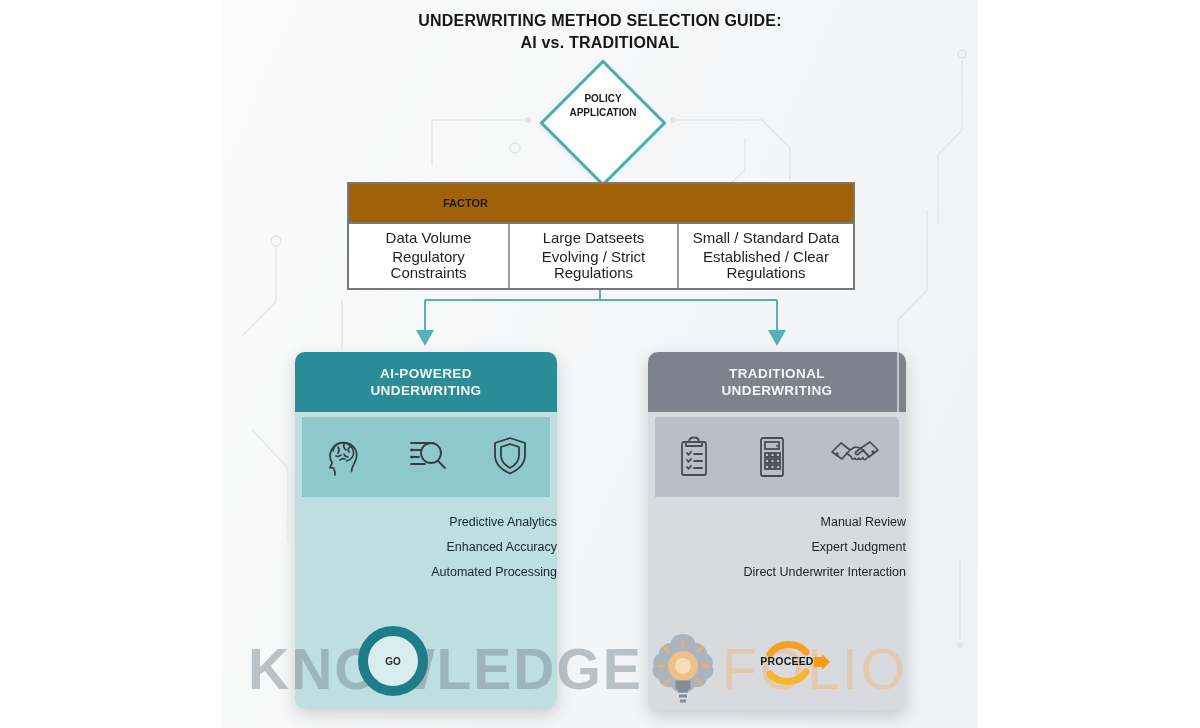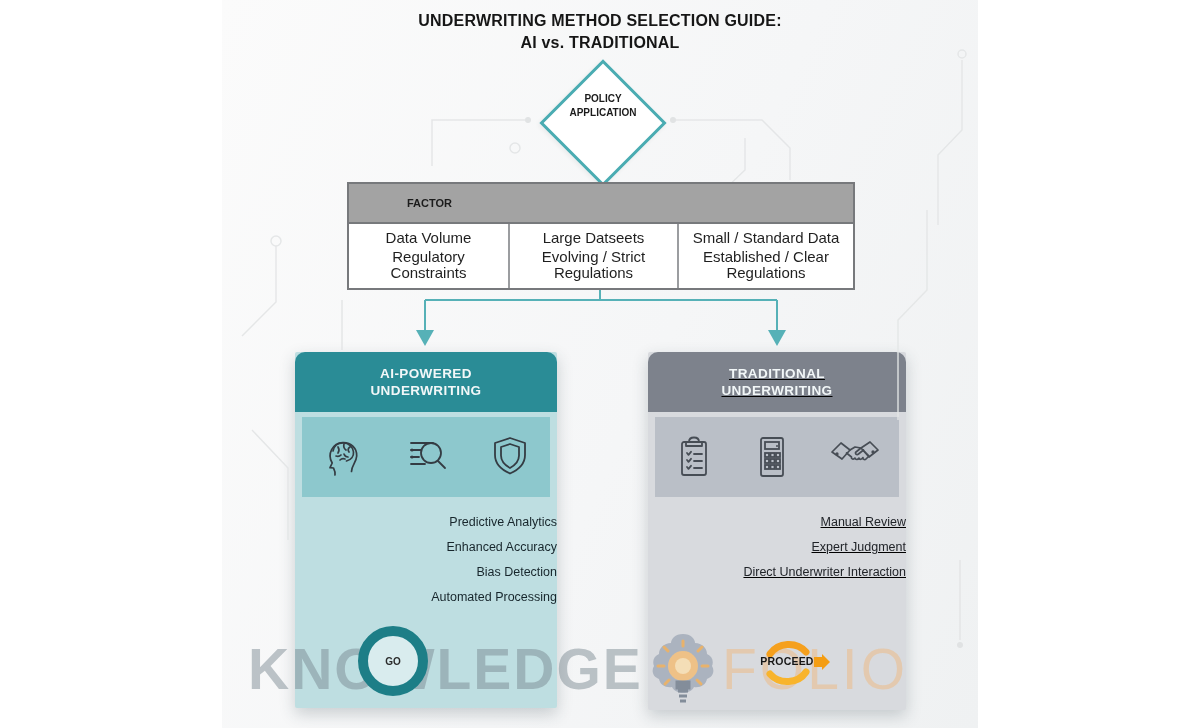--- a/index.html
+++ b/index.html
@@ -19,35 +19,35 @@
   
   #diamond-shape{position:absolute;left:336px;top:78px;width:84px;height:84px;background:#ffffff;
     border:3px solid #4aacb2;transform:rotate(45deg);z-index:4;box-shadow:0 2px 5px rgba(0,0,0,.06);}
   #diamond-label{position:absolute;left:306px;top:92px;width:150px;text-align:center;z-index:5;
     font-size:10px;font-weight:700;color:#1b1b1b;line-height:14px;}
 
   
   #factor-table{position:absolute;left:125px;top:182px;width:508px;z-index:5;
     border:2px solid #77797c;background:#fff;box-sizing:border-box;}
   .t-row{display:grid;grid-template-columns:161px 169px 174px;}
-  .t-head{background:#a3a3a3;border-bottom:2px solid #77797c;}
+  .t-head{background:#a16207;border-bottom:2px solid #77797c;padding-left:36px;}
   .th-cell{height:38px;display:flex;align-items:center;justify-content:center;text-align:center;
     font-size:11px;font-weight:700;color:#1c1c1c;line-height:13px;border-right:2px solid #77797c;}
   .th-cell:last-child,.td-cell:last-child{border-right:none;}
   .td-cell{height:64px;display:flex;flex-direction:column;align-items:center;justify-content:flex-start;
     padding-top:6px;gap:3px;text-align:center;font-size:15px;color:#1f1f1f;line-height:16px;
     border-right:2px solid #9b9da0;box-sizing:border-box;background:#fff;}
 
   
   #flow-connector{position:absolute;left:0;top:0;z-index:3;}
 
   
-  .card{position:absolute;top:352px;border-radius:2px;box-shadow:0 6px 16px rgba(40,60,70,.22);}
+  .card{position:absolute;top:352px;border-radius:9px;box-shadow:0 6px 16px rgba(40,60,70,.22);}
   #ai-card{left:73px;width:262px;height:356px;background:#bedee1;}
-  #trad-card{left:426px;width:258px;height:358px;background:#d8dade;text-decoration:underline;}
+  #trad-card{left:426px;width:258px;height:358px;background:#d8dade;}
   .card-header{height:60px;border-radius:10px 10px 0 0;display:flex;align-items:center;justify-content:center;
     text-align:center;font-size:13.5px;font-weight:700;color:#f2f7f8;line-height:17px;letter-spacing:.4px;}
   #ai-card .card-header{background:#2a8c96;}
   #trad-card .card-header{background:#7d828c;}
   .icon-strip{margin:5px 7px 0 7px;height:80px;display:flex;align-items:center;justify-content:space-around;}
   #ai-card .icon-strip{background:#8dc8cd;}
   #trad-card .icon-strip{background:#babfc7;}
   .icon-strip svg{display:block;}
   .feature-list{margin-top:17px;display:flex;flex-direction:column;gap:9px;}
   .feature-item{text-align:right;font-size:12.5px;color:#17262c;line-height:16px;}
@@ -161,21 +161,20 @@
         <span>
           <svg width="44" height="46" viewBox="0 0 44 46" fill="none" stroke="#343c43" stroke-width="1.8" stroke-linejoin="round">
             <path d="M22,4 L37,9 V21 c0,10 -7,15 -15,18.5 C14,36 7,31 7,21 V9 Z"></path>
             <path d="M22,10 L31,13 V21.5 c0,6.5 -4.5,10 -9,12.5 c-4.5,-2.5 -9,-6 -9,-12.5 V13 Z"></path>
           </svg>
         </span>
       </div>
       <div class="feature-list">
         <div class="feature-item">Predictive Analytics</div>
         <div class="feature-item">Enhanced Accuracy</div>
-        <div class="feature-item">Bias Detection</div>
         <div class="feature-item">Automated Processing</div>
       </div>
       <div id="go-button">GO</div>
     </div>
 
     <div id="trad-card" class="card">
       <div class="card-header pre">TRADITIONAL
 UNDERWRITING</div>
       <div class="icon-strip">
         <span>

